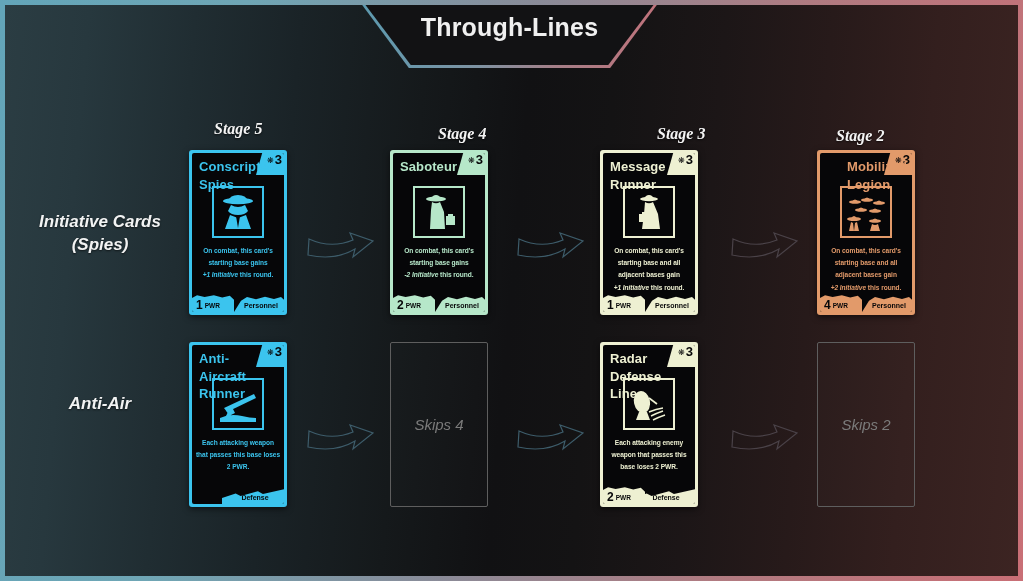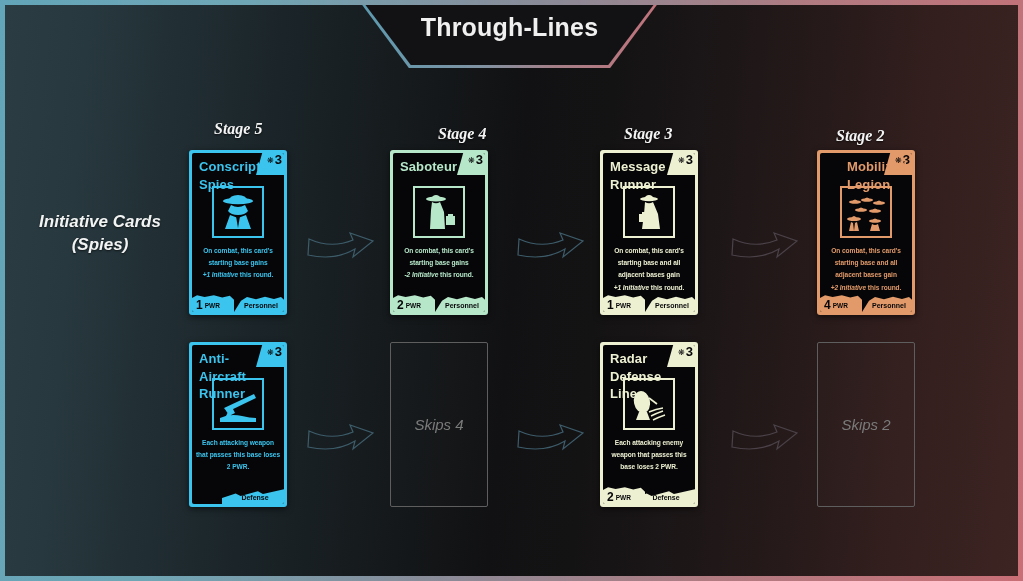--- a/index.html
+++ b/index.html
@@ -192,25 +192,26 @@
       <div class="banner-inner">
         <div id="page-title">Through-Lines</div>
       </div>
     </div>
 
     <div class="row-label" id="row-label-1">
       <div>Initiative Cards</div>
       <div>(Spies)</div>
     </div>
     <div class="row-label" id="row-label-2">
+      <div>Anti-Air</div>
     </div>
 
     <div class="stage-label" style="left:209px; top:115px;text-align:center;">Stage 5</div>
     <div class="stage-label" style="left:405px; top:120px;margin-left:28px;">Stage 4</div>
-    <div class="stage-label" style="left:619px; top:120px;text-align:center;">Stage 3</div>
+    <div class="stage-label" style="left:652px; top:120px;text-align:center;">Stage 3</div>
     <div class="stage-label" style="left:831px; top:122px;">Stage 2</div>
 
     <div class="card" id="card-conscripted-spies" style="left: 184px; top: 145px; background: rgb(59, 196, 238);">
       <div class="body">
         <div class="notch" style="background: rgb(59, 196, 238); color: rgb(6, 6, 8);">
           <span class="star">❋</span>
           <span class="cost">3</span>
         </div>
         <div class="title" style="color: rgb(59, 196, 238);">Conscripted Spies</div>
         <div class="art" style="border-color: rgb(59, 196, 238); color: rgb(59, 196, 238);">

